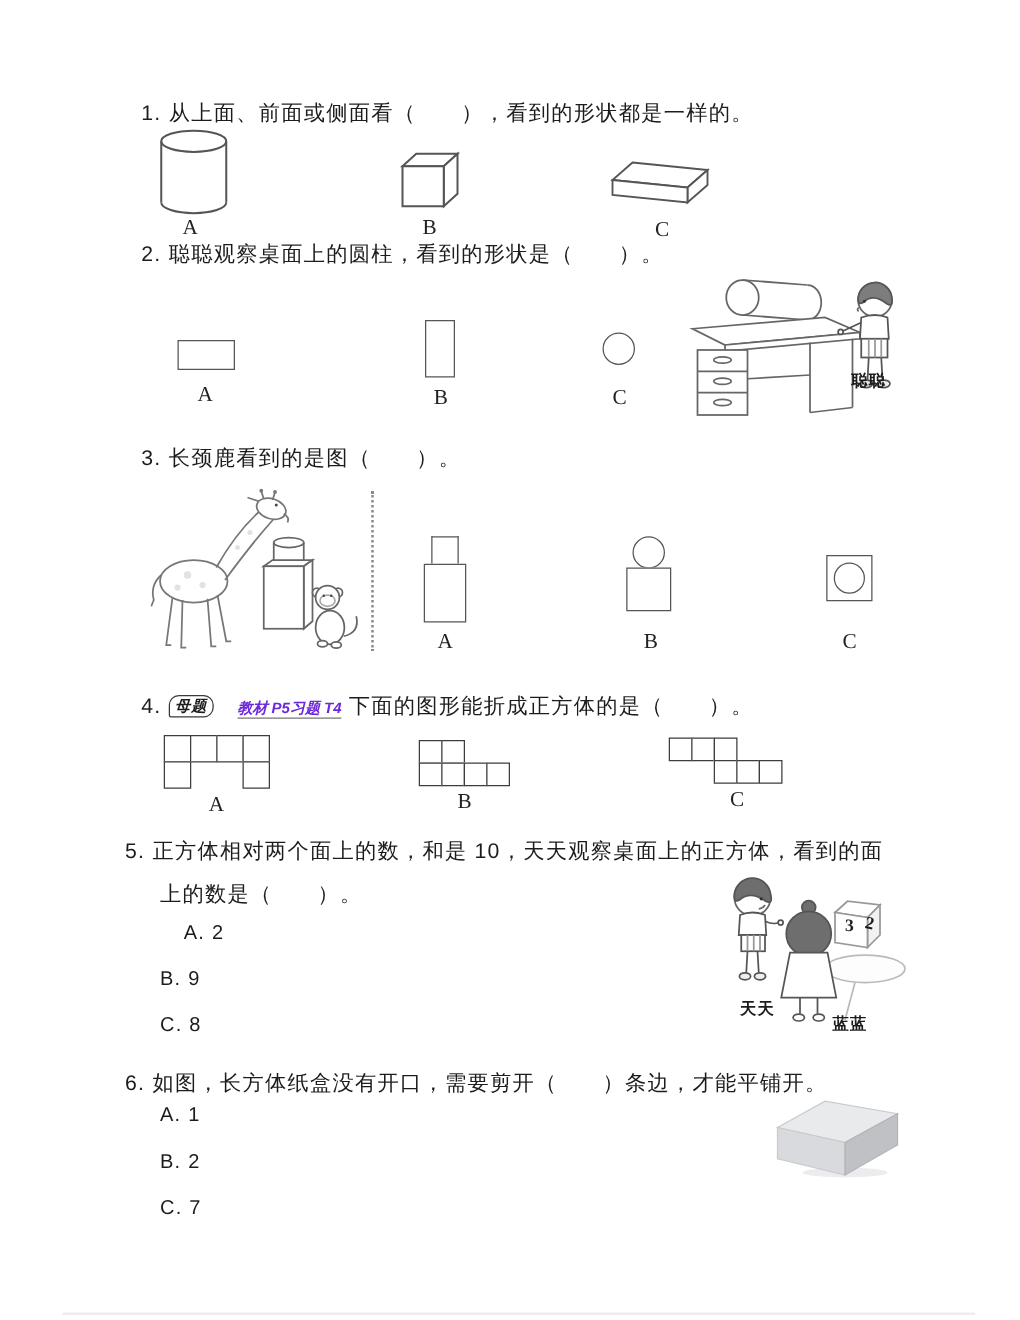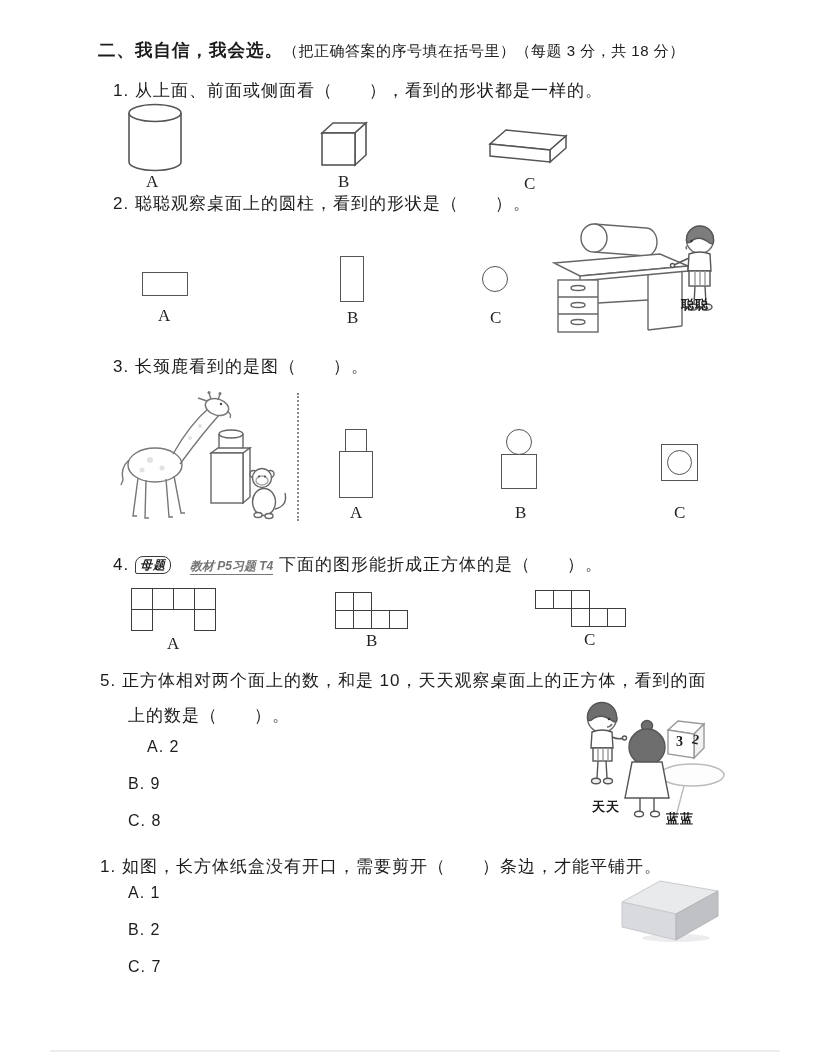--- a/index.html
+++ b/index.html
@@ -18,32 +18,29 @@
   .shape{border:1.6px solid #555;background:#fff;box-sizing:border-box;}
   .circle{border-radius:50%;}
   .cell{position:absolute;border:1.4px solid #3d3d3d;background:#fff;box-sizing:border-box;}
   .dotline{border-left:2px dotted #8a8a8a;width:0;}
   .charlabel{font-size:13px;font-weight:700;letter-spacing:1px;white-space:nowrap;}
   .badge-pill{
     display:inline-block;border:1.5px solid #3a3a3a;border-radius:8px 8px 8px 2px;
     padding:0 4px;font-size:12px;font-weight:700;font-style:italic;line-height:16px;
     margin-right:19px;transform:translateY(-1px);
   }
-  .badge-note{font-size:12px;font-weight:700;font-style:italic;letter-spacing:0;color:#737373;border-bottom:1px solid #777;padding-bottom:1px;}
+  .badge-note{font-size:12px;font-weight:700;font-style:italic;letter-spacing:0;color:#6d28d9;border-bottom:1px solid #777;padding-bottom:1px;}
   .cubenum{position:absolute;font-weight:700;font-size:14px;font-family:"Liberation Serif","DejaVu Serif",serif;}
   svg{display:block;}
 </style>
 </head>
 <body>
 
 <div class="page">
 
-  <div class="abs" style="left:98px;top:38px;white-space:nowrap;">
-    <span class="t-bold">二、我自信，我会选。</span><span class="t-note">（把正确答案的序号填在括号里）（每题 3 分，共 18 分）</span>
-  </div>
 
   <div>
     <div class="abs qtext" style="left:113px;top:79px;">1. 从上面、前面或侧面看（　　），看到的形状都是一样的。</div>
 
     <svg class="abs" style="left:126px;top:102px;" width="58" height="72" viewBox="0 0 58 72" fill="none" stroke="#555" stroke-width="1.6">
       <ellipse cx="29" cy="11" rx="26" ry="8.5"></ellipse>
       <path d="M3,11 L3,60"></path>
         <path d="M55,11 L55,60"></path>
       <path d="M3,60 A26,8.5 0 0 0 55,60"></path>
     </svg>
@@ -249,21 +246,21 @@
       <ellipse cx="67" cy="124" rx="4.5" ry="2.8" fill="#fff" stroke="#555"></ellipse>
       <ellipse cx="83" cy="124" rx="4.5" ry="2.8" fill="#fff" stroke="#555"></ellipse>
     </svg>
     <div class="cubenum" style="left:676px;top:734px;">3</div>
     <div class="cubenum" style="left:692px;top:732px;transform:rotate(12deg);">2</div>
     <div class="abs charlabel" style="left:592px;top:798px;">天天</div>
     <div class="abs charlabel" style="left:666px;top:810px;">蓝蓝</div>
   </div>
 
   <div>
-    <div class="abs qtext" style="left:100px;top:855px;">1. 如图，长方体纸盒没有开口，需要剪开（　　）条边，才能平铺开。</div>
+    <div class="abs qtext" style="left:100px;top:855px;">6. 如图，长方体纸盒没有开口，需要剪开（　　）条边，才能平铺开。</div>
     <div class="abs optrow" style="left:128px;top:884px;">A. 1</div>
     <div class="abs optrow" style="left:128px;top:921px;">B. 2</div>
     <div class="abs optrow" style="left:128px;top:958px;">C. 7</div>
 
     <svg class="abs" style="left:616px;top:876px;" width="108" height="68" viewBox="0 0 108 68">
       <ellipse cx="60" cy="62" rx="34" ry="4" fill="#ececee"></ellipse>
       <polygon points="6,26 44,5 102,15 60,38" fill="#e9eaec" stroke="#c9cacd" stroke-width="1"></polygon>
       <polygon points="6,26 60,38 60,64 6,51" fill="#d9dadd" stroke="#c9cacd" stroke-width="1"></polygon>
       <polygon points="60,38 102,15 102,40 60,64" fill="#bfc1c4" stroke="#b2b4b7" stroke-width="1"></polygon>
     </svg>

